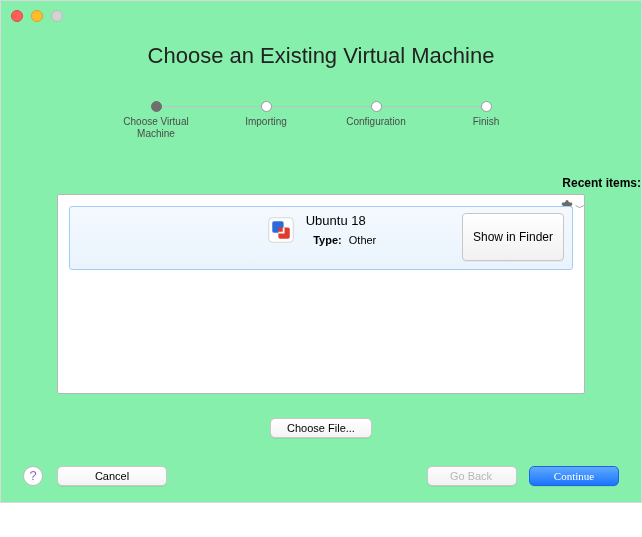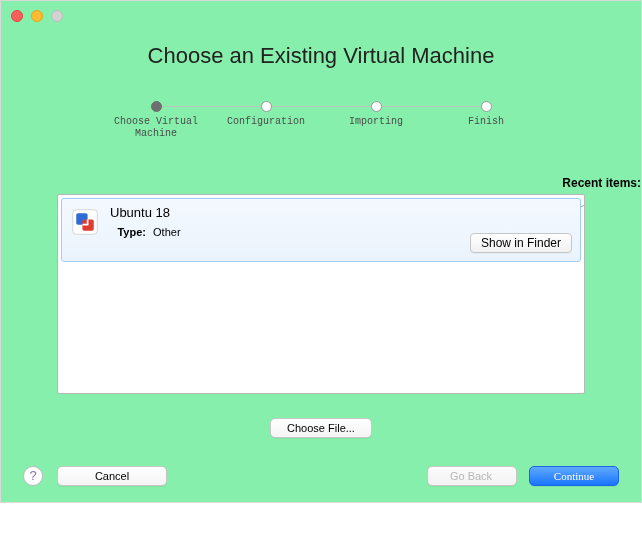--- a/index.html
+++ b/index.html
@@ -65,21 +65,20 @@
     background: #6f6f6f;
     border-color: #6f6f6f;
   }
   .step-label {
     font-size: 10px;
     color: #4b4b4b;
     text-align: center;
     margin-top: 4px;
     line-height: 1.2;
     max-width: 90px;
-    font-family: Liberation Mono, monospace;
   }
   .step-line {
     position: absolute;
     top: 5px;
     left: 50%;
     height: 1px;
     background: #c0c0c0;
     width: 110px;
     z-index: 1;
   }
@@ -112,23 +111,24 @@
     border: 1px solid #b7b7b7;
     border-radius: 2px;
     overflow:hidden;
   }
   .item {
     display:flex;
     padding: 6px 8px 8px 8px;
     border: 1px solid #9fcdf6;
     background: linear-gradient(#f4f9fe,#eaf3fd);
     border-radius: 3px;
-    margin:3px;
+    margin:11px;
     position:relative;
     min-height:64px;
+    justify-content:center;
   }
   .vm-icon {
     width: 30px; height: 30px;
     margin-right:10px;
     margin-top:2px;
     flex-shrink:0;
     display:flex;
     align-items:center;
     justify-content:center;
   }
@@ -138,21 +138,21 @@
   .item-row .k { font-weight:600; display:inline-block; width:36px; text-align:right; margin-right:4px; }
   .item-row .v { }
   .show-finder {
     position:absolute;
     right:8px;
     bottom:8px;
     font-size:12px;
     background: linear-gradient(#ffffff,#f1f1f1);
     border:1px solid #c7c7c7;
     border-radius:4px;
-    padding:2px 10px;
+    padding:16px 10px;
     box-shadow: 0 1px 0 rgba(0,0,0,0.04);
   }
 
   .choose-file-row {
     text-align:center;
     margin-top:24px;
   }
   .mac-btn {
     font-size:11px;
     background: linear-gradient(#ffffff,#f4f4f4);
@@ -206,26 +206,26 @@
 
   <div class="steps">
     <div class="step active">
       <div class="step-circle"></div>
       <div class="step-line"></div>
       <div class="step-label">Choose Virtual Machine</div>
     </div>
     <div class="step">
       <div class="step-circle"></div>
       <div class="step-line"></div>
+      <div class="step-label">Importing</div>
+    </div>
+    <div class="step">
+      <div class="step-circle"></div>
+      <div class="step-line"></div>
       <div class="step-label">Configuration</div>
-    </div>
-    <div class="step">
-      <div class="step-circle"></div>
-      <div class="step-line"></div>
-      <div class="step-label">Importing</div>
     </div>
     <div class="step">
       <div class="step-circle"></div>
       <div class="step-label">Finish</div>
     </div>
   </div>
 
   <div class="section-label">Recent items:</div>
 
   <div class="gear">

